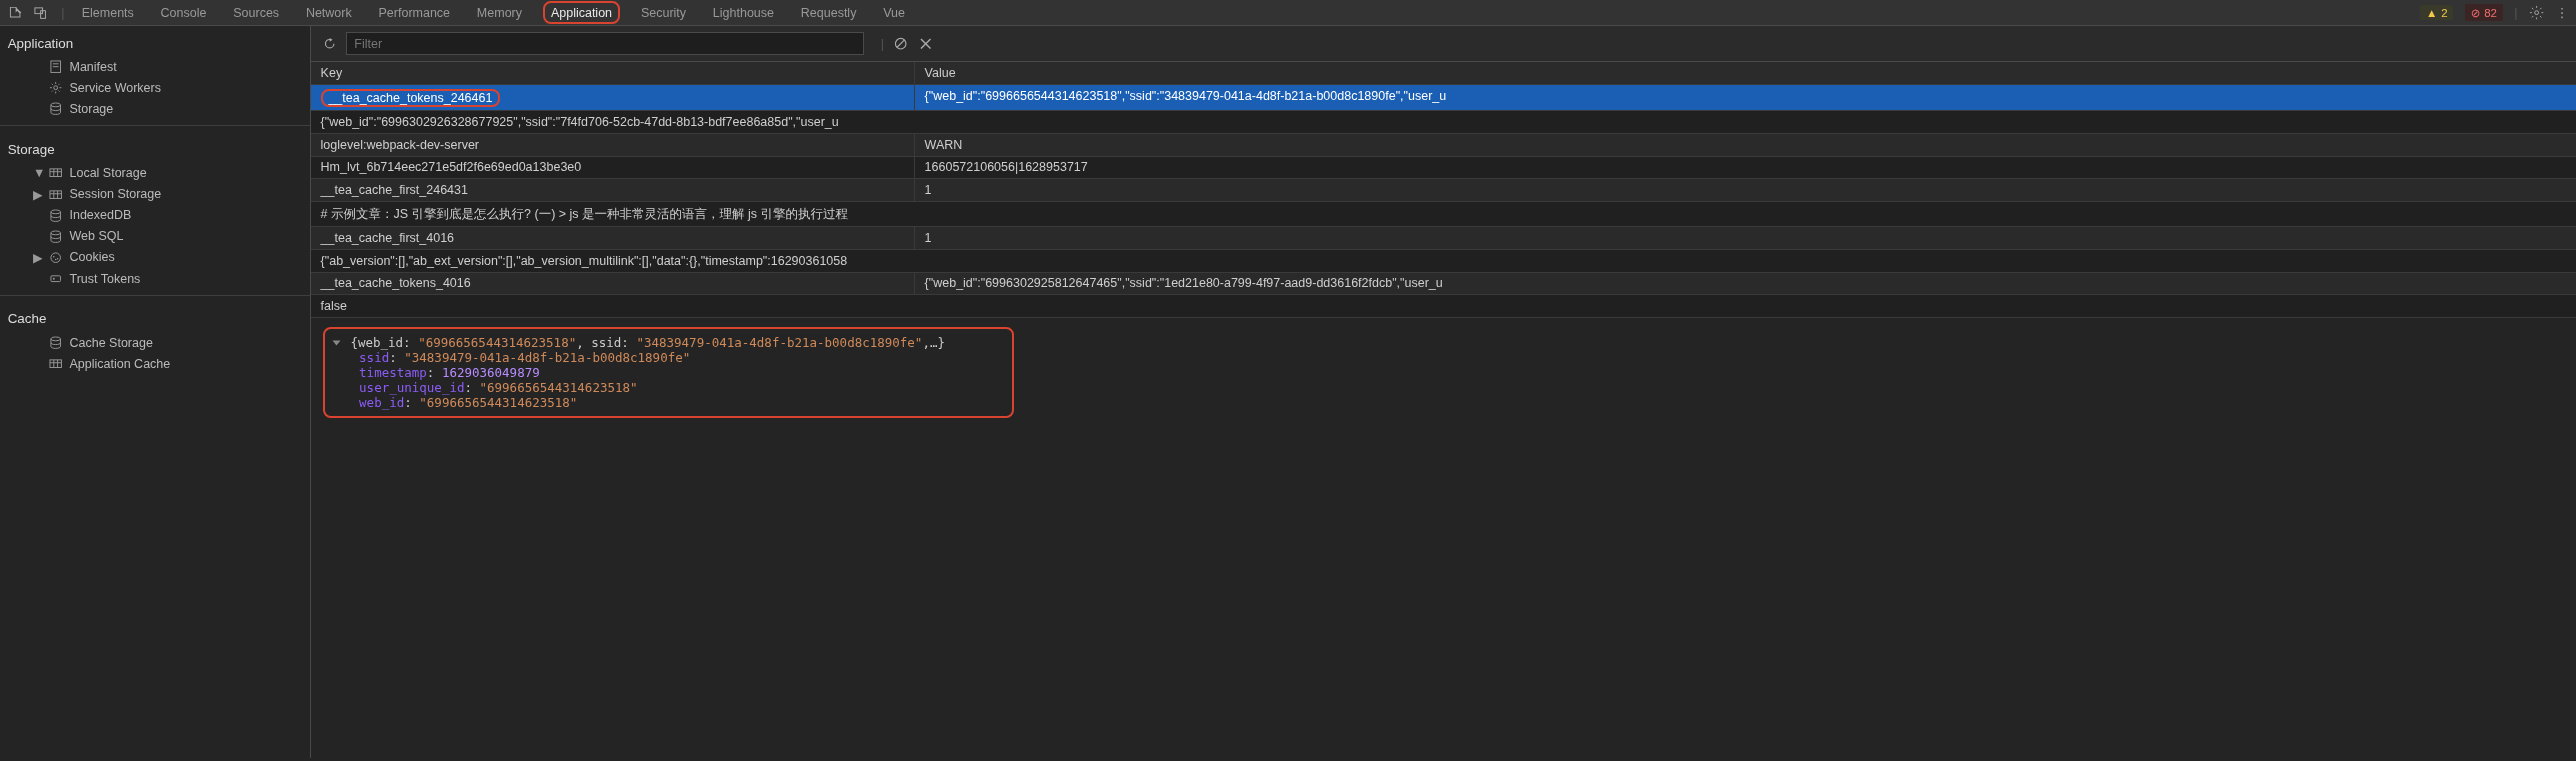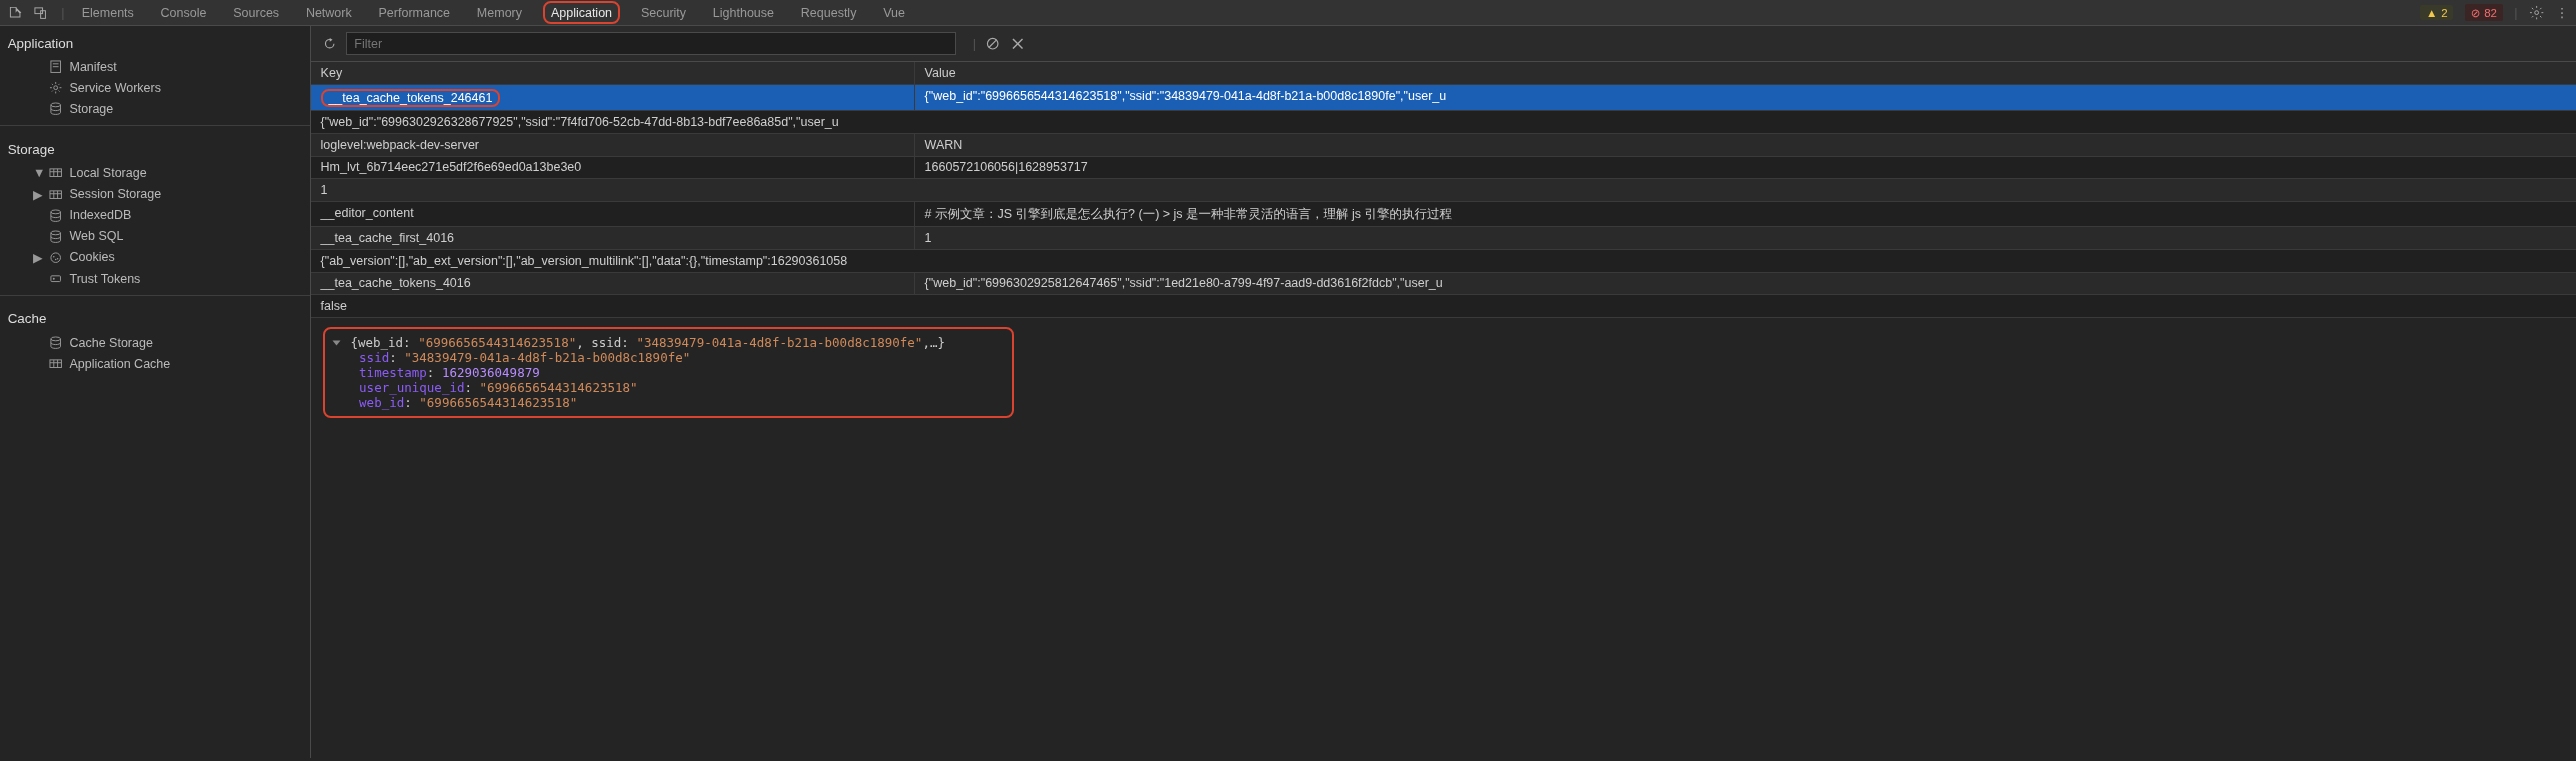--- a/index.html
+++ b/index.html
@@ -130,21 +130,21 @@
       padding: 5.8px 9.6px;
       border-bottom: 1px solid #4a4a4a;
       background: #2b2b2b;
     }
     .filter-input {
       background: #1e1e1e;
       border: 1px solid #4a4a4a;
       color: #ccc;
       padding: 3.8px 7.7px;
       font-size: 12.5px;
-      width: 610px;
+      width: 518px;
     }
     .toolbar-btn {
       width: 17.3px; height: 17.3px;
       display: inline-flex; align-items: center; justify-content: center;
       color: #aaa; cursor: pointer;
     }
     
     .kv-table {
       flex-shrink: 0;
       display: flex;
@@ -433,24 +433,24 @@
           </div>
           <div class="kv-row striped-even">
             <div class="kv-cell-key">loglevel:webpack-dev-server</div>
             <div class="kv-cell-val">WARN</div>
           </div>
           <div class="kv-row striped-odd">
             <div class="kv-cell-key">Hm_lvt_6b714eec271e5df2f6e69ed0a13be3e0</div>
             <div class="kv-cell-val">1660572106056|1628953717</div>
           </div>
           <div class="kv-row striped-even">
+            <div class="kv-cell-key">__tea_cache_first_246431</div>
             <div class="kv-cell-val">1</div>
           </div>
           <div class="kv-row striped-odd">
-            <div class="kv-cell-key">__editor_content</div>
             <div class="kv-cell-val"># 示例文章：JS 引擎到底是怎么执行? (一) &gt; js 是一种非常灵活的语言，理解 js 引擎的执行过程</div>
           </div>
           <div class="kv-row striped-even">
             <div class="kv-cell-key">__tea_cache_first_4016</div>
             <div class="kv-cell-val">1</div>
           </div>
           <div class="kv-row striped-odd">
             <div class="kv-cell-val">{"ab_version":[],"ab_ext_version":[],"ab_version_multilink":[],"data":{},"timestamp":16290361058</div>
           </div>
           <div class="kv-row striped-even">

